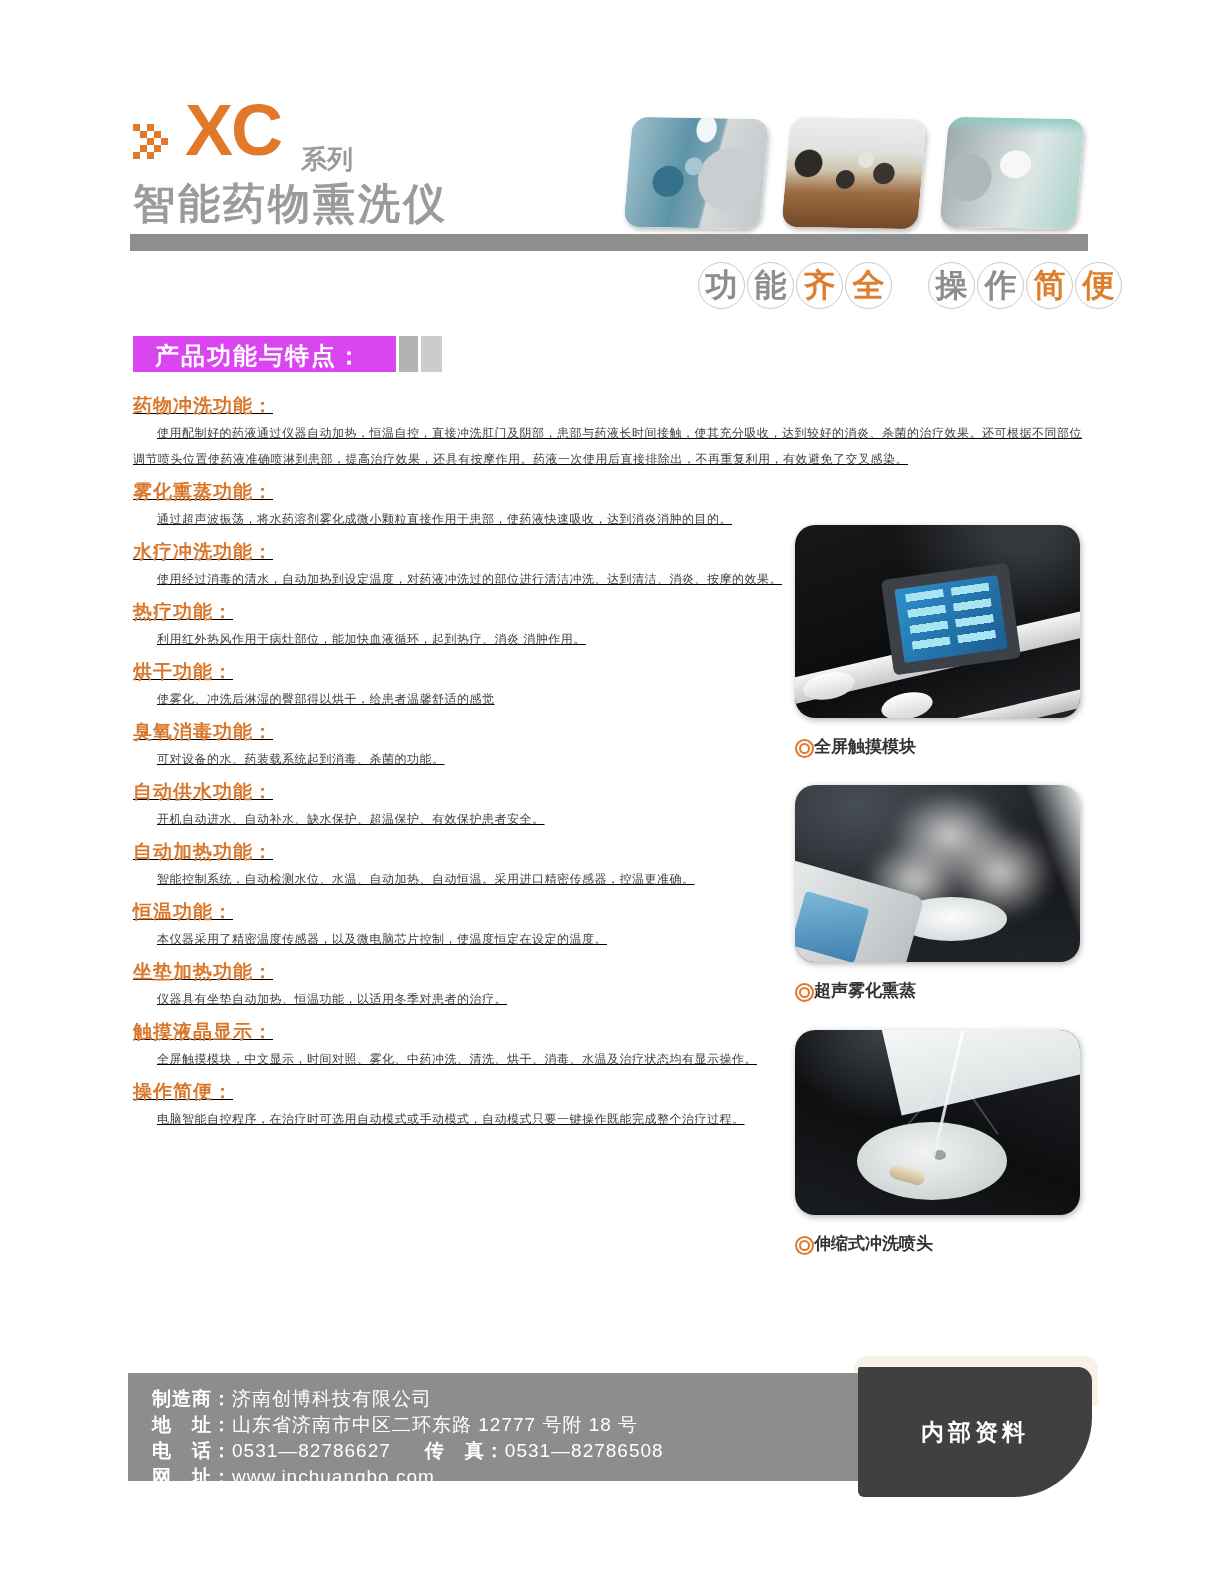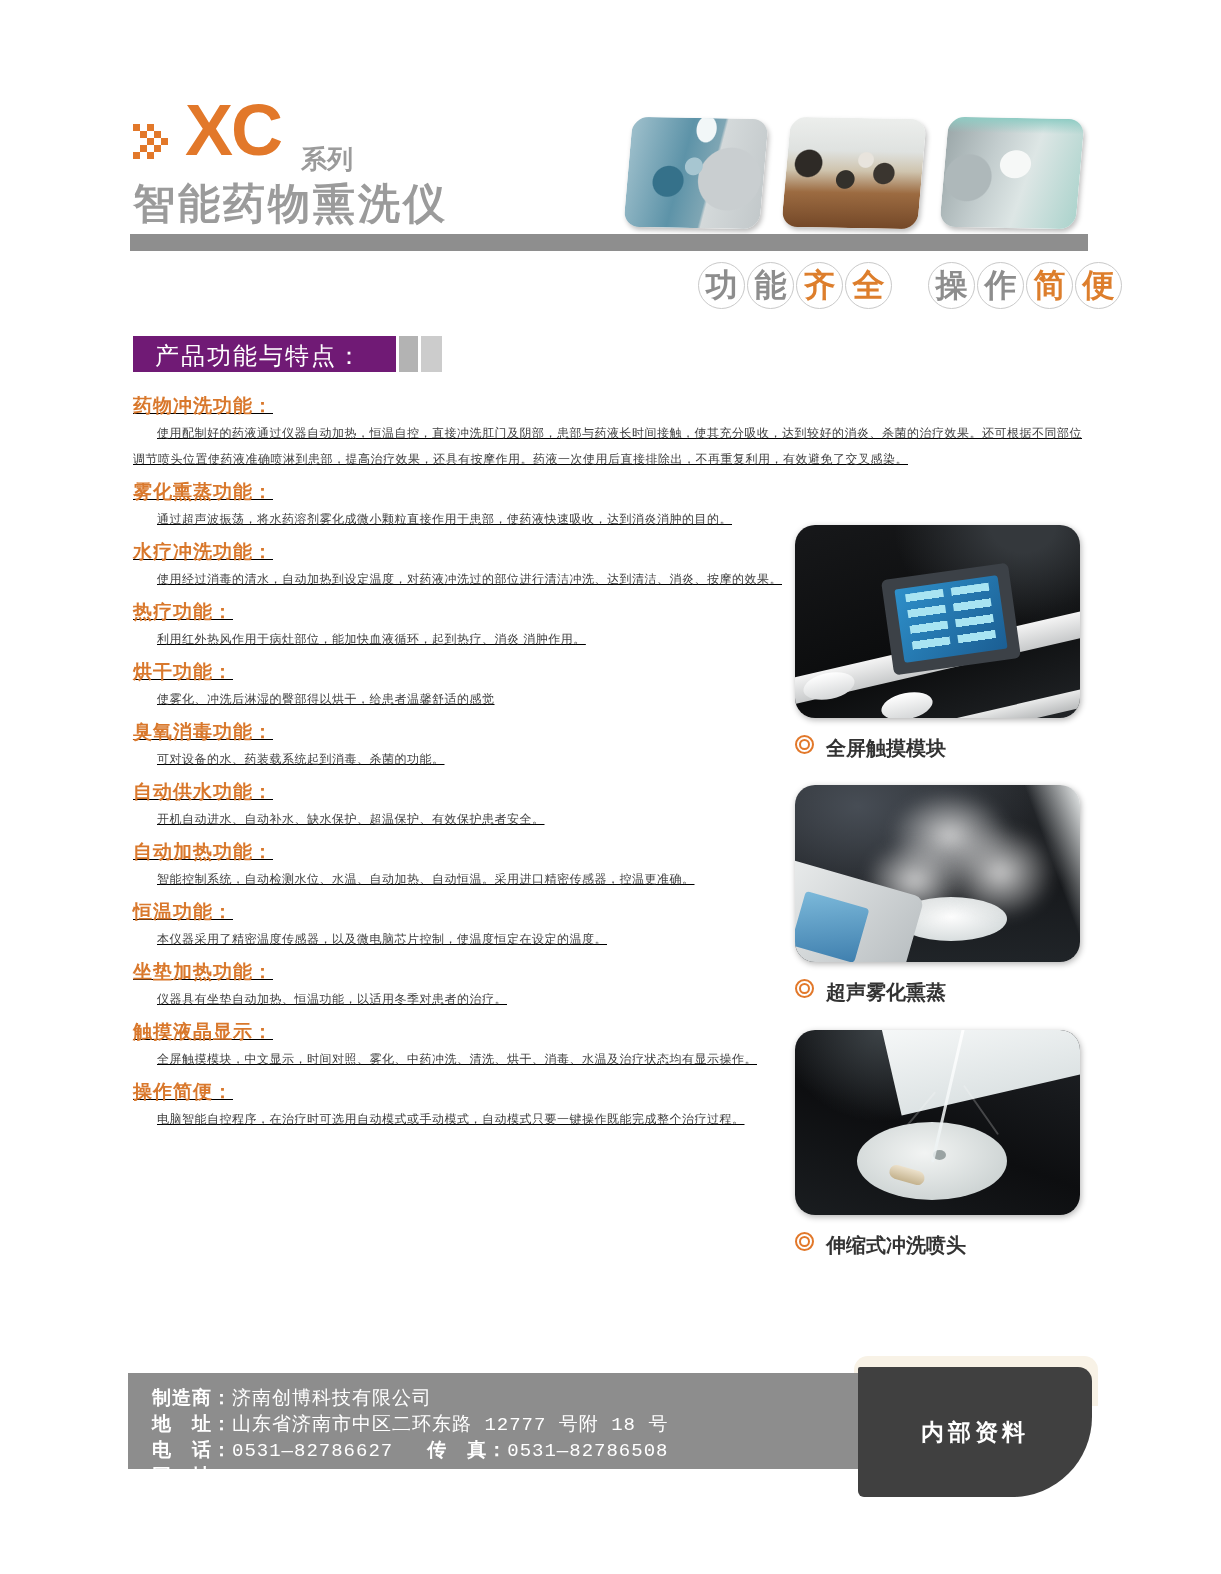--- a/index.html
+++ b/index.html
@@ -45,39 +45,39 @@
   .tagline{position:absolute;left:698px;top:262px;display:flex;gap:36px;}
   .tg-group{display:flex;gap:2px;}
   .tg-circle{width:45px;height:45px;border:1px solid #c9c9c9;border-radius:50%;
      display:flex;align-items:center;justify-content:center;
      font-size:32px;font-weight:bold;background:#fff;}
   .tg-gray{color:#8d8d8d;}
   .tg-orange{color:#dd7e2c;}
 
   
   .section-header{position:absolute;left:133px;top:336px;display:flex;align-items:stretch;height:36px;}
-  .sh-box{background:#701a75;color:#ffffff;font-size:24px;font-weight:normal;
+  .sh-box{background:#d946ef;color:#ffffff;font-size:24px;font-weight:bold;
      letter-spacing:2px;padding:4px 26px 14px 22px;width:215px;}
   .sh-sq1{width:19px;background:#b3b3b3;margin-left:3px;}
   .sh-sq2{width:21px;background:#cccccc;margin-left:3px;}
 
   
   .features{position:absolute;left:133px;top:386px;width:957px;text-decoration:underline;}
   .feat h3{font-size:19px;line-height:22px;color:#d9782c;font-weight:bold;
      letter-spacing:1px;margin:9px 0 3px 0;}
   .feat p{font-size:12px;line-height:26px;color:#3f3f3f;margin:0 0 5px 0;
      text-indent:2em;letter-spacing:0.5px;}
   .feat.narrow{width:655px;}
 
   
   .pfig{position:absolute;left:795px;width:285px;margin:0;}
   .pimg{position:relative;width:285px;border-radius:20px;overflow:hidden;
      box-shadow:1px 2px 6px rgba(0,0,0,.3);}
-  .pcaption{display:flex;align-items:flex-start;gap:12px;margin-top:17px;
-     font-size:20px;font-weight:bold;color:#333333;}
+  .pcaption{display:flex;align-items:flex-end;gap:0;margin-top:17px;
+     font-size:17px;font-weight:bold;color:#333333;}
   .ring-icon{width:15px;height:15px;border:2px solid #e2782a;border-radius:50%;
      position:relative;flex:0 0 auto;}
   .ring-icon::after{content:"";position:absolute;inset:2px;border:2px solid #e2782a;border-radius:50%;}
 
   
   .p1{height:193px;background:
      radial-gradient(ellipse at 80% 0%, #34383c 10%, rgba(0,0,0,0) 40%),
      linear-gradient(160deg,#17181a 0%,#0b0c0d 60%,#222528 100%);}
   .p1 .band{position:absolute;left:-30px;top:118px;width:360px;height:26px;
      background:linear-gradient(#f4f4f4,#c7c9ca);transform:rotate(-13deg);}
@@ -124,22 +124,22 @@
      background:linear-gradient(#ece1cb,#c4b28d);transform:rotate(16deg);}
   .p3 .dhole{position:absolute;left:76px;top:28px;width:13px;height:10px;border-radius:50%;background:#9aa3a3;}
   .p3 .jet{position:absolute;left:152px;top:-8px;width:3px;height:142px;border-radius:2px;
      background:linear-gradient(rgba(255,255,255,.95),rgba(236,242,243,.8));transform:rotate(13deg);}
   .p3 .spray{position:absolute;width:2px;height:60px;background:rgba(255,255,255,.22);border-radius:2px;}
   .p3 .s1{left:120px;top:55px;transform:rotate(40deg);}
   .p3 .s2{left:185px;top:50px;transform:rotate(-35deg);}
   .p3 .s3{left:95px;top:90px;transform:rotate(60deg);}
 
   
-  .footer-info{position:absolute;left:128px;top:1373px;width:730px;height:96px;
-     background:#8d8d8d;color:#ffffff;padding:13px 0 0 24px;box-sizing:border-box;font-family:Liberation Mono, monospace;}
+  .footer-info{position:absolute;left:128px;top:1373px;width:730px;height:108px;
+     background:#8d8d8d;color:#ffffff;padding:13px 0 0 24px;box-sizing:border-box;}
   .f-line{font-size:19px;line-height:26px;letter-spacing:1px;white-space:nowrap;}
   .f-label{font-weight:bold;}
   .f-pair2{margin-left:34px;}
   .badge-halo{position:absolute;left:854px;top:1356px;width:244px;height:50px;
      background:#f8f2e6;border-radius:14px 14px 0 0;}
   .badge{position:absolute;left:858px;top:1367px;width:234px;height:130px;
      background:#404040;border-radius:2px 14px 80px 6px;
      display:flex;align-items:center;justify-content:center;}
   .badge-text{color:#ffffff;font-size:23px;font-weight:bold;letter-spacing:4px;}
 </style>

